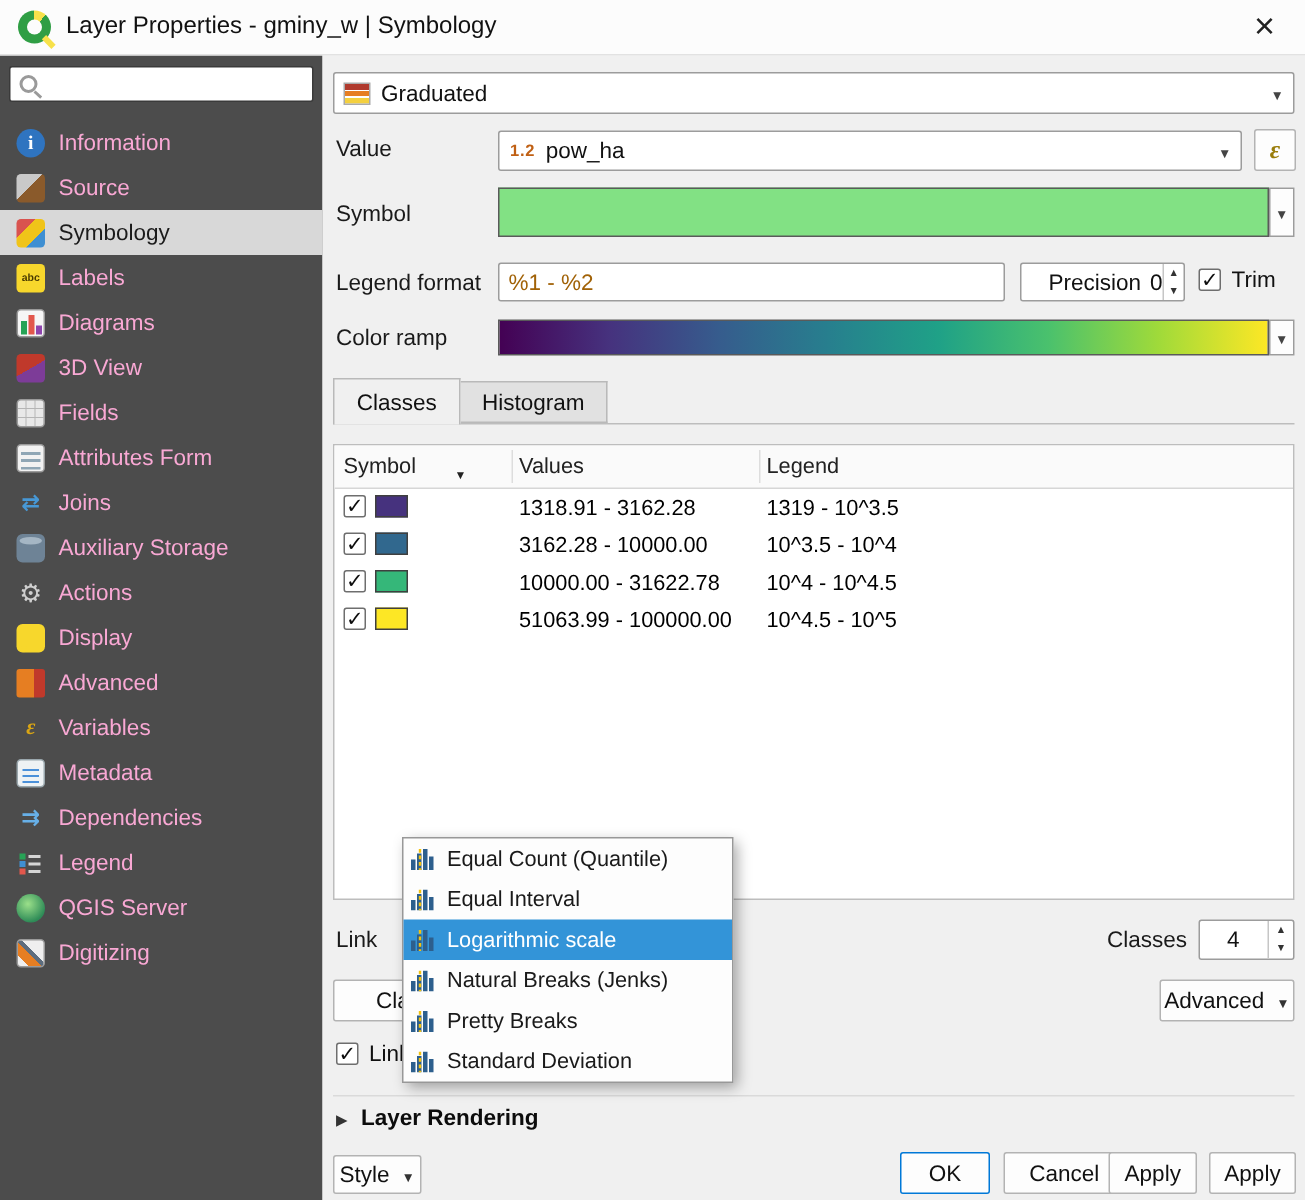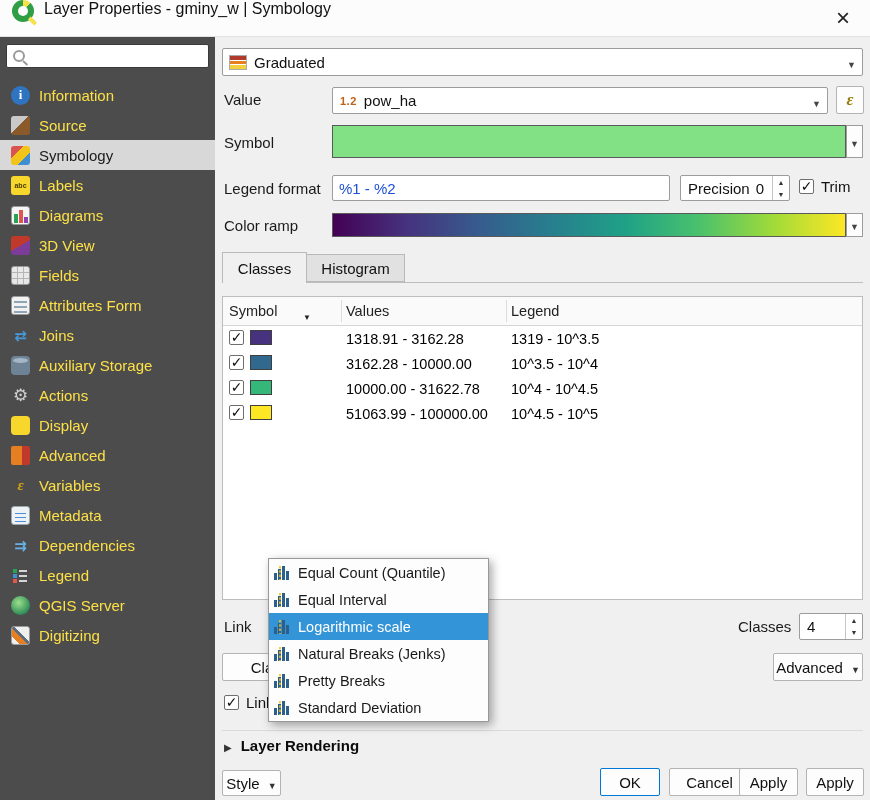--- a/index.html
+++ b/index.html
@@ -1,33 +1,33 @@
 <!DOCTYPE html>
 <html><head>
 <meta charset="utf-8">
 <style>
   html,body{margin:0;padding:0;background:#fff}
   body{font-family:"Liberation Sans","DejaVu Sans",sans-serif;-webkit-font-smoothing:antialiased}
   .window{position:relative;width:870px;height:800px;background:#f0f0f0;overflow:hidden}
 
   
-  .titlebar{position:absolute;left:0;top:0;width:870px;height:36px;background:#fcfcfc;border-bottom:1px solid #e2e2e2;display:flex;z-index:5}
+  .titlebar{position:absolute;left:0;top:0;width:870px;height:36px;background:#fcfcfc;border-bottom:1px solid #e2e2e2;display:flex;align-items:center;z-index:5}
   .qgis-logo{width:22px;height:22px;margin-left:12px;border-radius:50%;background:conic-gradient(#f7e14a 0 12%,#2f9e44 12% 100%);position:relative;flex:0 0 22px}
   .qgis-logo::after{content:"";position:absolute;left:6px;top:6px;width:10px;height:10px;border-radius:50%;background:#fcfcfc}
   .qgis-logo::before{content:"";position:absolute;right:-3px;bottom:-1px;width:9px;height:4px;background:#f7e14a;transform:rotate(45deg)}
   .title{margin-left:10px;font-size:16px;color:#111}
   .close-btn{position:absolute;right:12px;top:3px;width:30px;height:30px;display:flex;align-items:center;justify-content:center;font-size:24px;font-weight:300;color:#222;cursor:default}
 
   
   .sidebar{position:absolute;left:0;top:36px;width:215px;height:764px;background:#4c4c4c;overflow:hidden}
   .search-wrap{position:relative;margin:8px 6px 12px 6px}
   .search-input{width:100%;box-sizing:border-box;height:24px;border:1px solid #3a3a3a;border-radius:2px;background:#fff;padding:0 4px 0 24px;font-size:13px;outline:none}
   .mag{position:absolute;left:7px;top:6px;width:8px;height:8px;border:2px solid #9a9a9a;border-radius:50%;pointer-events:none}
   .mag::after{content:"";position:absolute;left:8px;top:8px;width:6px;height:2px;background:#9a9a9a;transform:rotate(42deg);transform-origin:left center}
-  .side-item{height:30px;display:flex;align-items:center;gap:9px;padding-left:11px;color:#fde047;font-size:15px;cursor:default;white-space:nowrap}
+  .side-item{height:30px;display:flex;align-items:center;gap:9px;padding-left:11px;color:#f9a8d4;font-size:15px;cursor:default;white-space:nowrap}
   .side-item.selected{background:#d8d8d8;color:#1b1b1b}
   .sicon{width:19px;height:19px;flex:0 0 19px;display:flex;align-items:center;justify-content:center;border-radius:3px;font-size:11px;line-height:1;box-sizing:border-box;position:relative}
   .ic-information{background:#2f74c0;border-radius:50%}
   .ic-information::before{content:"i";color:#fff;font:bold 13px "Liberation Serif",serif}
   .ic-source{background:linear-gradient(135deg,#c9c9c9 0 45%,#8a5a2b 45% 100%)}
   .ic-symbology{background:linear-gradient(135deg,#d9534f 0 34%,#f0c419 34% 67%,#3f8fd2 67% 100%)}
   .ic-labels{background:#f7d72c}
   .ic-labels::before{content:"abc";font-weight:bold;font-size:7px;color:#4a3b00}
   .ic-diagrams{background:#f6f6f6;border:1px solid #9a9a9a;background-image:linear-gradient(#27a356,#27a356),linear-gradient(#e2574c,#e2574c),linear-gradient(#8e44ad,#8e44ad);background-size:4px 9px,4px 13px,4px 6px;background-position:2px 7px,7px 3px,12px 10px;background-repeat:no-repeat}
   .ic-3d-view{background:linear-gradient(150deg,#c0392b 0 50%,#7d3c98 50% 100%)}
@@ -54,23 +54,23 @@
   .chev{pointer-events:none}
   .chev::before{content:"▼";font-size:9px;color:#444}
   .combo .chev{position:absolute;right:6px;top:50%;transform:translateY(-50%)}
   .grad-icon{width:18px;height:15px;margin:0 7px 0 6px;background:linear-gradient(to bottom,#b03a2e 0 30%,#fff 30% 36%,#e67e22 36% 64%,#fff 64% 70%,#f4d03f 70% 100%);border:1px solid #aaa;box-sizing:border-box;flex:0 0 18px}
   .fld-icon{color:#c06014;font-weight:bold;font-size:11px;margin:0 7px 0 7px;letter-spacing:0.5px}
   .btn{position:absolute;background:#fdfdfd;border:1px solid #b3b3b3;border-radius:2px;display:flex;align-items:center;justify-content:center;font-size:15px;color:#111;box-sizing:border-box;cursor:default}
   .btn.default{border-color:#0078d7}
   .btn-eps{font:italic bold 17px "Liberation Serif",serif;color:#9a7d0a}
   .symbol-preview{position:absolute;border:1px solid #5a5a5a;box-sizing:border-box}
   .mini-arrow-btn{position:absolute;background:#fdfdfd;border:1px solid #9c9c9c;box-sizing:border-box;display:flex;align-items:center;justify-content:center}
-  .text-input{position:absolute;border:1px solid #9c9c9c;border-radius:2px;background:#fff;font-size:15px;padding:0 6px;box-sizing:border-box;outline:none;color:#1d4ed8}
+  .text-input{position:absolute;border:1px solid #9c9c9c;border-radius:2px;background:#fff;font-size:15px;padding:0 6px;box-sizing:border-box;outline:none;color:#a16207}
   .spinbox{position:absolute;background:#fff;border:1px solid #9c9c9c;border-radius:2px;display:flex;align-items:center;font-size:15px;color:#111;box-sizing:border-box;overflow:hidden}
-  .spin-text{padding-left:7px;display:flex;gap:6px;white-space:nowrap}
+  .spin-text{padding-left:18px;display:flex;gap:6px;white-space:nowrap}
   .spin-arrows{margin-left:auto;width:16px;align-self:stretch;border-left:1px solid #c6c6c6;display:flex;flex-direction:column}
   .spin-arrows .up,.spin-arrows .down{flex:1;display:flex;align-items:center;justify-content:center}
   .spin-arrows .up::before{content:"▲";font-size:7px;color:#333}
   .spin-arrows .down::before{content:"▼";font-size:7px;color:#333}
   .cbx{width:15px;height:15px;background:#fff;border:1px solid #6e6e6e;border-radius:2px;display:inline-flex;align-items:center;justify-content:center;box-sizing:border-box;flex:0 0 15px}
   .cbx.checked::before{content:"✓";font-size:14px;font-weight:bold;color:#0c0c0c;line-height:1;margin-top:-2px}
   .checkbox-row{position:absolute;display:flex;align-items:center;gap:7px;font-size:15px;color:#111;white-space:nowrap}
 
   
   .tabline{position:absolute;left:7px;right:7px;top:246px;border-top:1px solid #bdbdbd}

